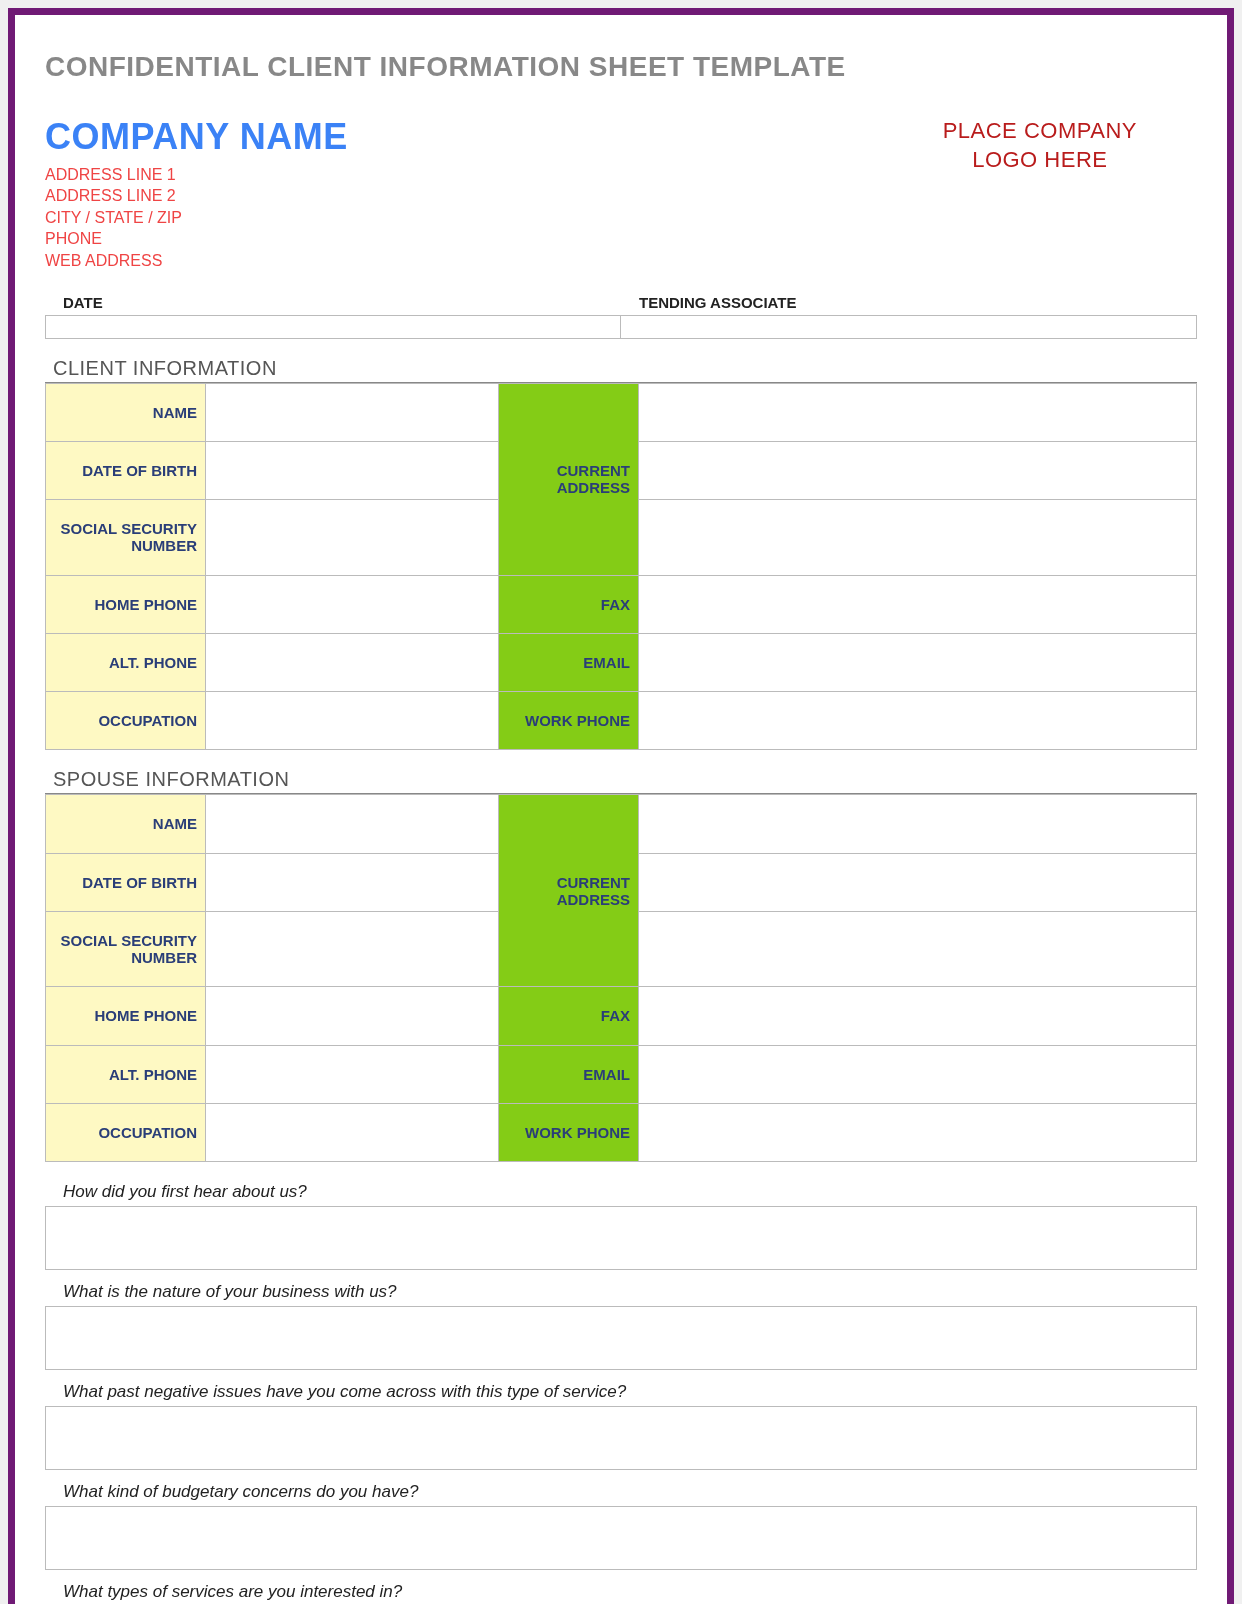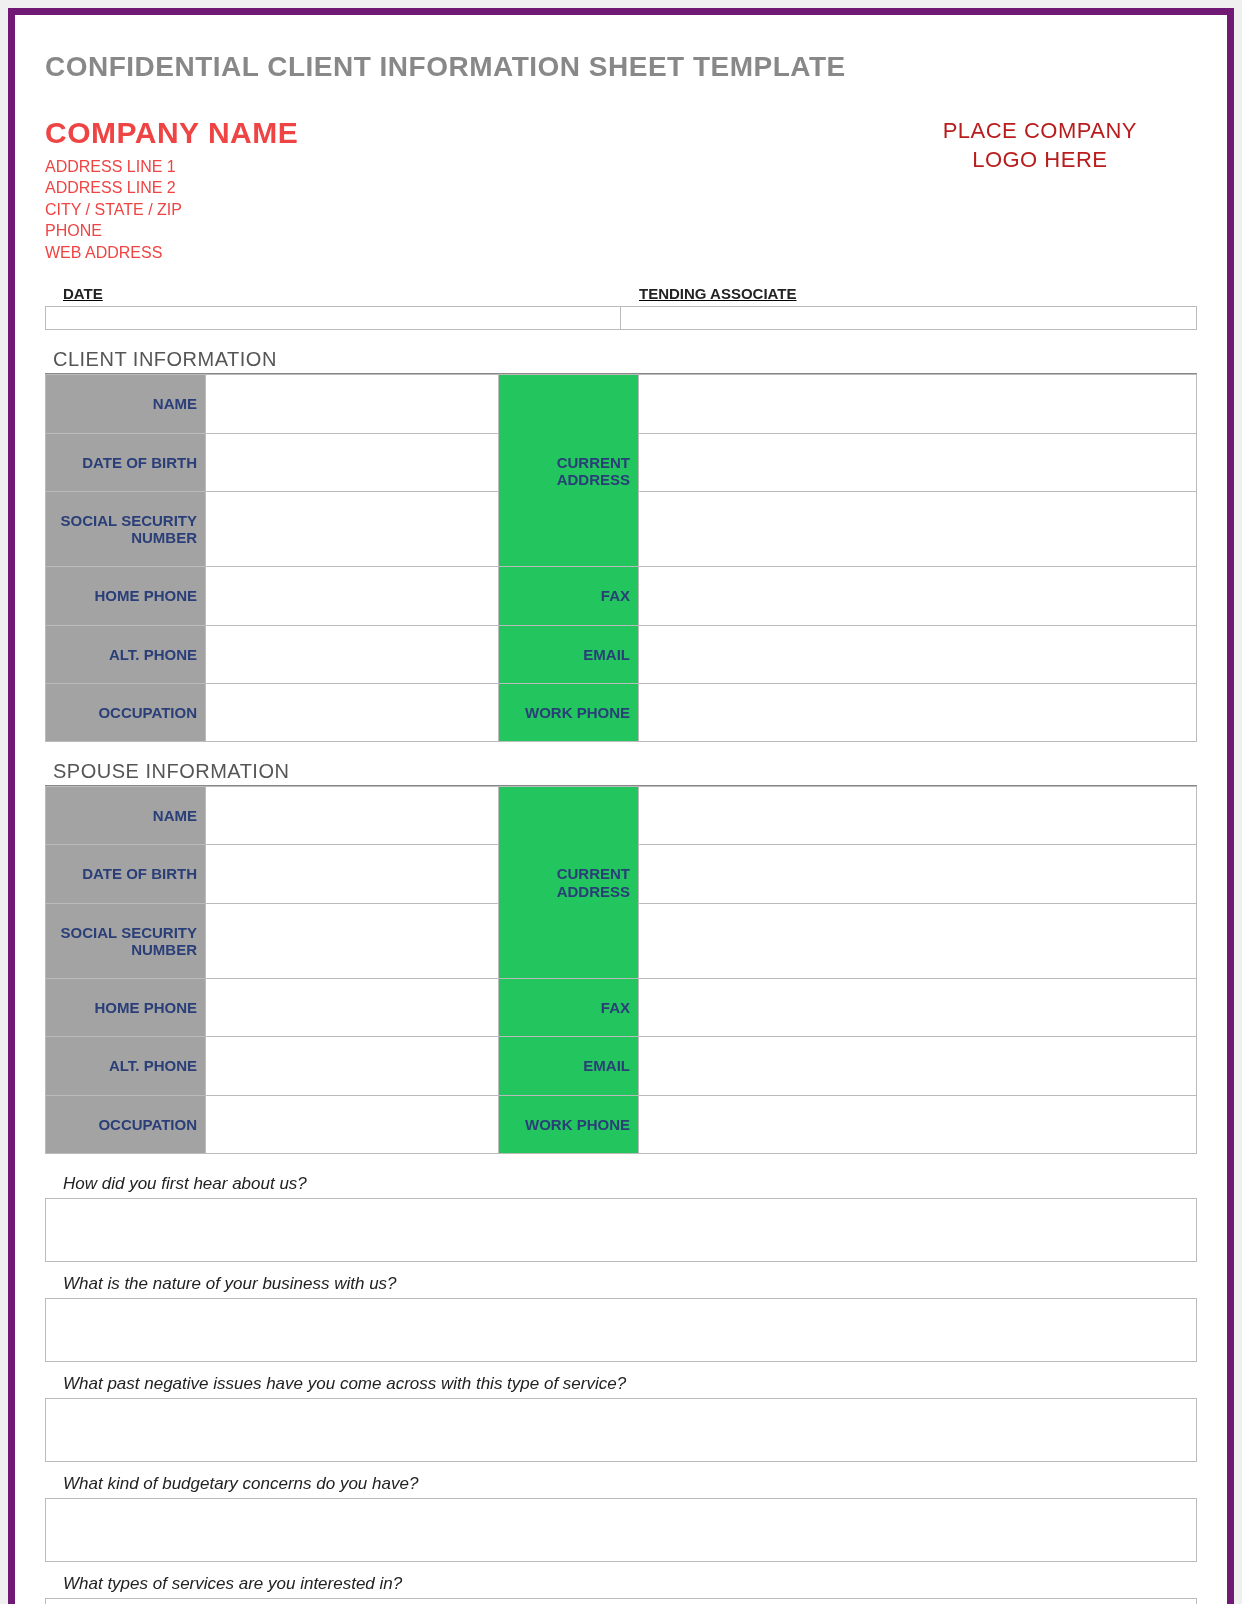--- a/index.html
+++ b/index.html
@@ -24,38 +24,38 @@
     margin-bottom: 30px;
   }
   .header-row {
     display: flex;
     justify-content: space-between;
     align-items: flex-start;
     margin-bottom: 18px;
   }
   .company-block { line-height: 1.35; }
   .company-name {
-    font-size: 30px;
-    font-weight: bold;
-    color: #ef4444;
+    font-size: 36px;
+    font-weight: bold;
+    color: #3b82f6;
     letter-spacing: 0.5px;
     margin-bottom: 2px;
   }
   .addr-line { font-size: 16px; color: #ef4444; }
   .logo-placeholder {
     text-align: center;
     color: #b91c1c;
     font-size: 22px;
     letter-spacing: 0.5px;
     line-height: 1.3;
     padding-right: 60px;
     padding-top: 4px;
   }
   .date-asc-row { display: flex; gap: 0; }
-  .date-col, .asc-col { flex: 1; text-decoration: underline; }
+  .date-col, .asc-col { flex: 1; }
   .col-label {
     font-size: 15px;
     font-weight: bold;
     color: #222;
     padding: 4px 0 4px 18px;
   }
   .col-input {
     border: 1px solid #bbb;
     height: 24px;
     width: 100%;
@@ -76,31 +76,31 @@
     border-collapse: collapse;
     table-layout: fixed;
   }
   table.info td {
     border: 1px solid #bbb;
     height: 30px;
     vertical-align: middle;
   }
   table.info td.tall { height: 44px; }
   td.label {
-    background: #a3a3a3;
+    background: #fef9c3;
     color: #2a3e78;
     font-weight: bold;
     font-size: 15px;
     text-align: right;
     padding: 20px 8px;
     width: 160px;
     line-height: 1.15;
   }
   td.label2 {
-    background: #22c55e;
+    background: #84cc16;
     color: #2a3e78;
     font-weight: bold;
     font-size: 15px;
     text-align: right;
     padding: 2px 8px;
     width: 160px;
     line-height: 1.15;
   }
   td.val { background: #fff; }
   col.c1 { width: 160px; }

